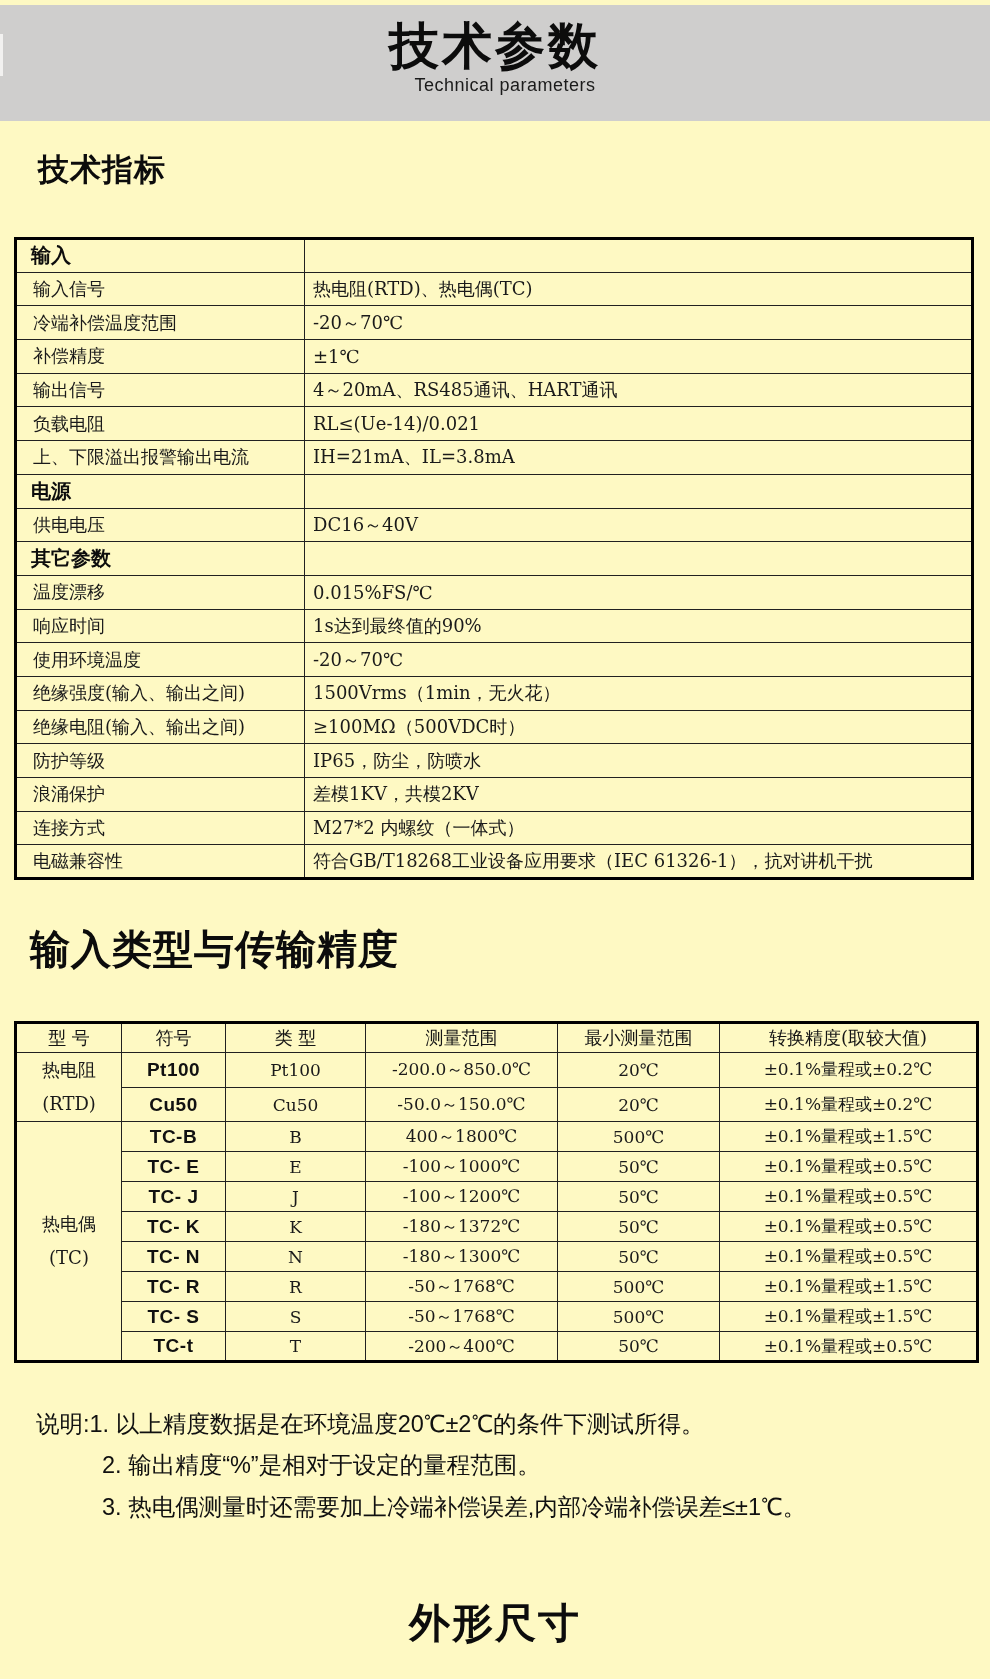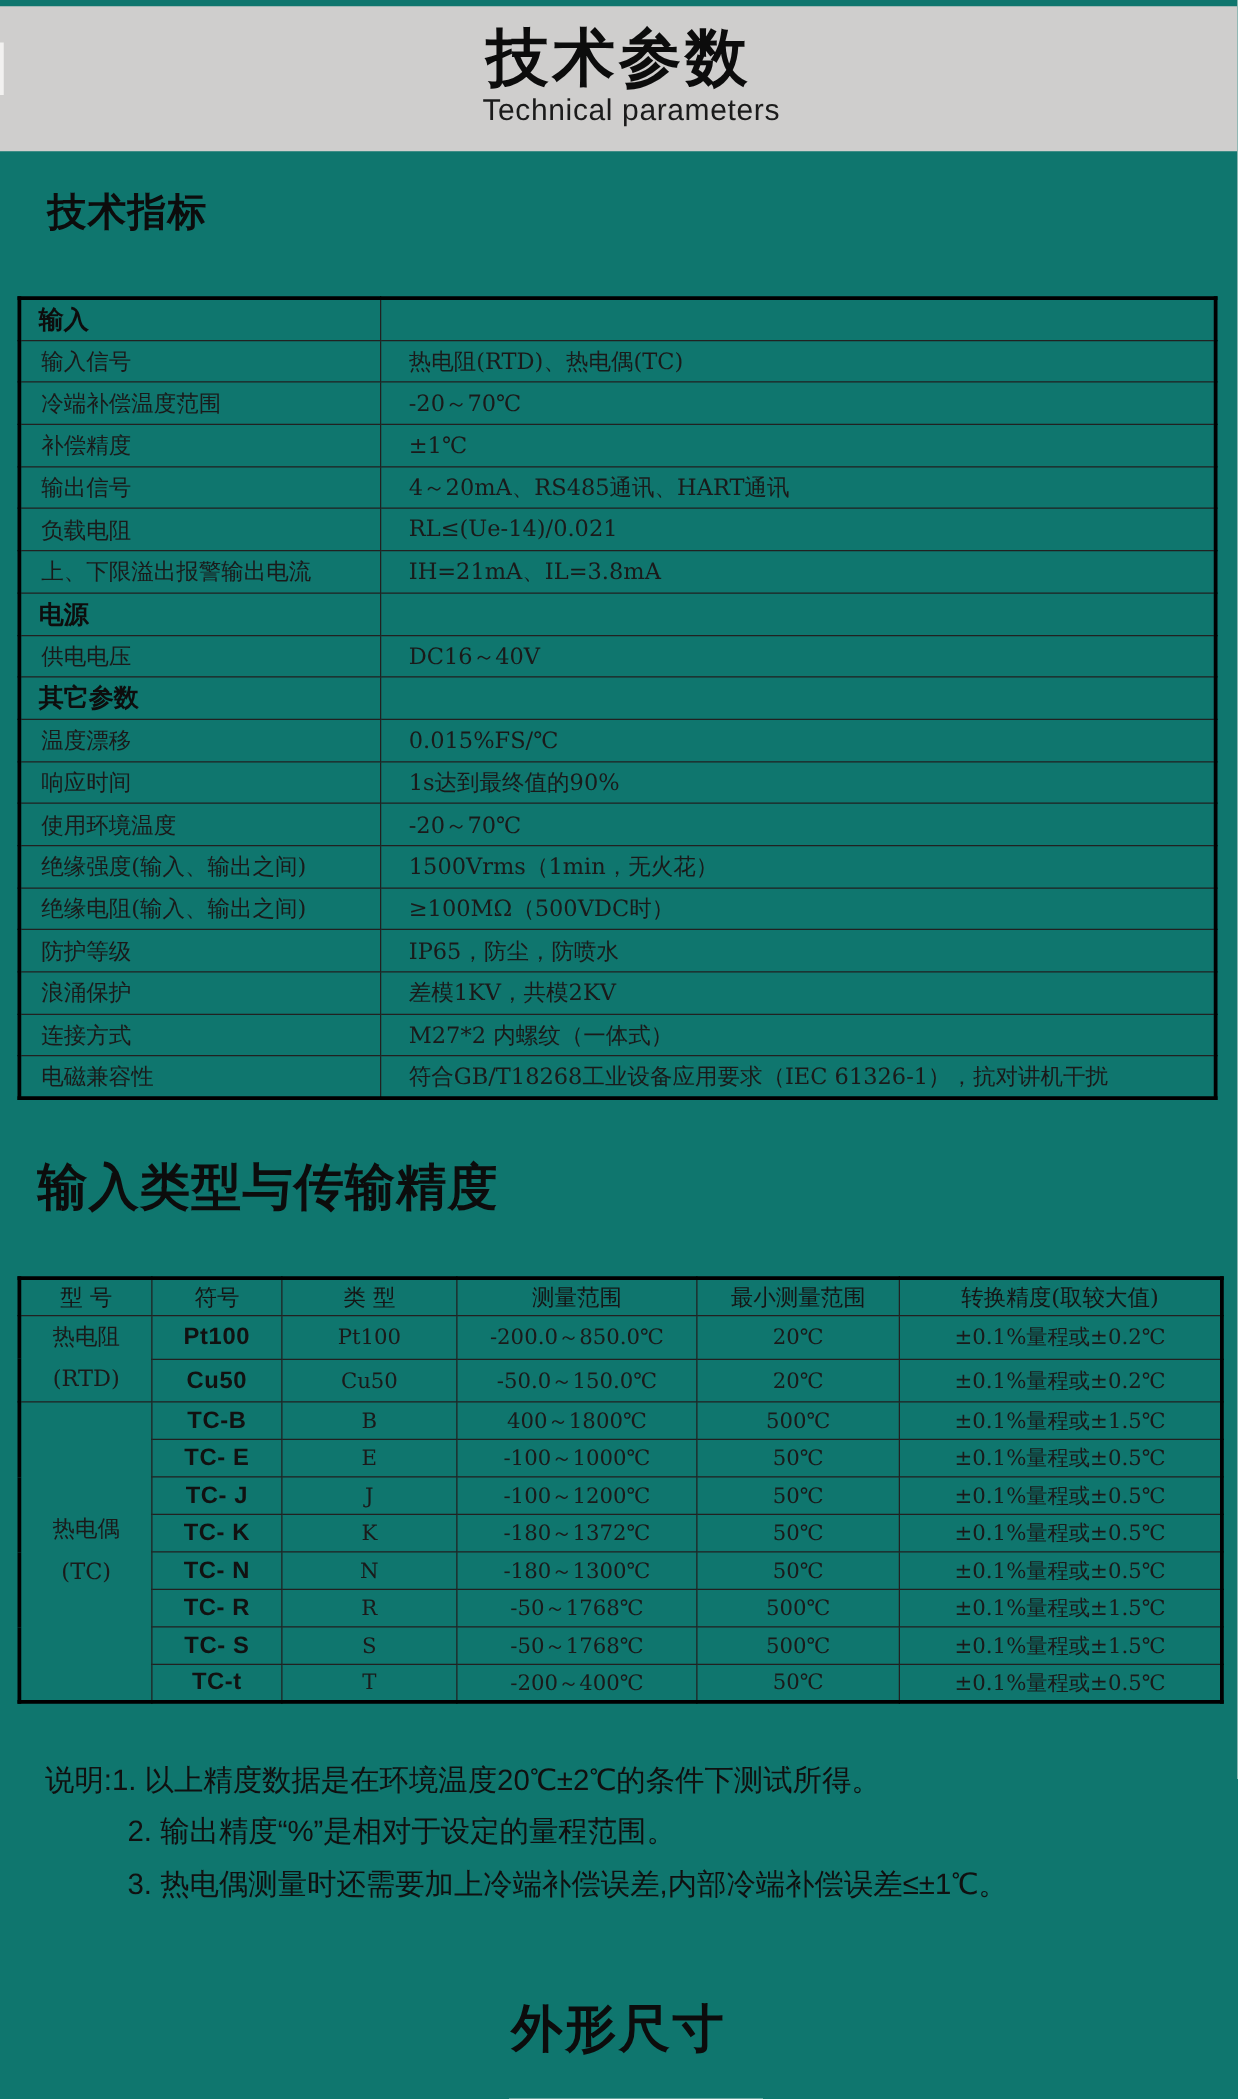--- a/index.html
+++ b/index.html
@@ -1,38 +1,38 @@
 <!DOCTYPE html>
 <html><head>
 <meta charset="utf-8">
 <style>
   * { margin:0; padding:0; box-sizing:border-box; }
   html,body { background:#e9e7e5; }
   body { font-family:"Liberation Sans",sans-serif; color:#141414; }
-  .page { position:relative; width:990px; height:1679px; background:#0f766e; overflow:hidden; margin:0 auto; }
+  .page { position:relative; width:990px; height:1679px; background:#fef9c3; overflow:hidden; margin:0 auto; }
 
   
   .banner { position:absolute; left:0; top:5px; width:990px; height:116px; background:#cfcecd; text-align:center; }
   .banner-title { padding-top:14px; font-size:50px; font-weight:bold; letter-spacing:3px; color:#0c0c0c; line-height:1.1; }
-  .banner-sub { font-size:24px; color:#1b1b1b; margin-top:1px; letter-spacing:0.5px;margin-left:20px; }
+  .banner-sub { font-size:18px; color:#1b1b1b; margin-top:1px; letter-spacing:0.5px;margin-left:20px; }
   .edge-notch { position:absolute; left:0; top:29px; width:3px; height:42px; background:#f2f1f0; }
 
   
   .heading1 { position:absolute; left:38px; top:149px; font-size:31px; font-weight:bold; color:#0c0c0c; letter-spacing:1px; }
   .heading2 { position:absolute; left:30px; top:922px; font-size:40px; font-weight:bold; color:#0c0c0c; letter-spacing:1px; }
   .footer-heading { position:absolute; left:0; top:1596px; width:990px; text-align:center; font-size:41px; font-weight:bold; color:#0c0c0c; letter-spacing:2px; }
 
   
   table { border-collapse:collapse; }
   .spec-table { position:absolute; left:14px; top:237px; width:960px; border:3px solid #000; table-layout:fixed; }
   .spec-table tr { height:33.7px; }
   .spec-table td { border:1.6px solid #212121; vertical-align:middle; overflow:hidden; white-space:nowrap; }
   .spec-table td.label { width:289px; padding-left:16px; font-family:"DejaVu Serif","Liberation Serif",serif; font-size:18px; color:#1a1a1a; }
   .spec-table tr.section td.label { font-family:"Liberation Sans",sans-serif; font-weight:bold; font-size:20px; color:#0d0d0d; padding-left:14px; }
-  .spec-table td.value { padding-left:22px; font-family:"DejaVu Serif","Liberation Serif",serif; font-size:18px; color:#1a1a1a; }
+  .spec-table td.value { padding-left:8px; font-family:"DejaVu Serif","Liberation Serif",serif; font-size:18px; color:#1a1a1a; }
 
   
   .input-table { position:absolute; left:14px; top:1021px; width:962px; border:3px solid #000; table-layout:fixed; text-align:center; }
   .input-table tr { height:30px; }
   .input-table th, .input-table td { border:1.5px solid #212121; vertical-align:middle; overflow:hidden; }
   .input-table th { font-family:"DejaVu Serif","Liberation Serif",serif; font-weight:normal; font-size:18px; color:#151515;margin-top:47px; }
   .input-table td { font-family:"DejaVu Serif","Liberation Serif",serif; font-size:17px; color:#1a1a1a; }
   .input-table td.model-cell { font-size:18px; line-height:1.9; }
   .input-table td.sym-cell { font-family:"Liberation Sans",sans-serif; font-weight:bold; font-size:19px; letter-spacing:0.5px; color:#111; }
 

